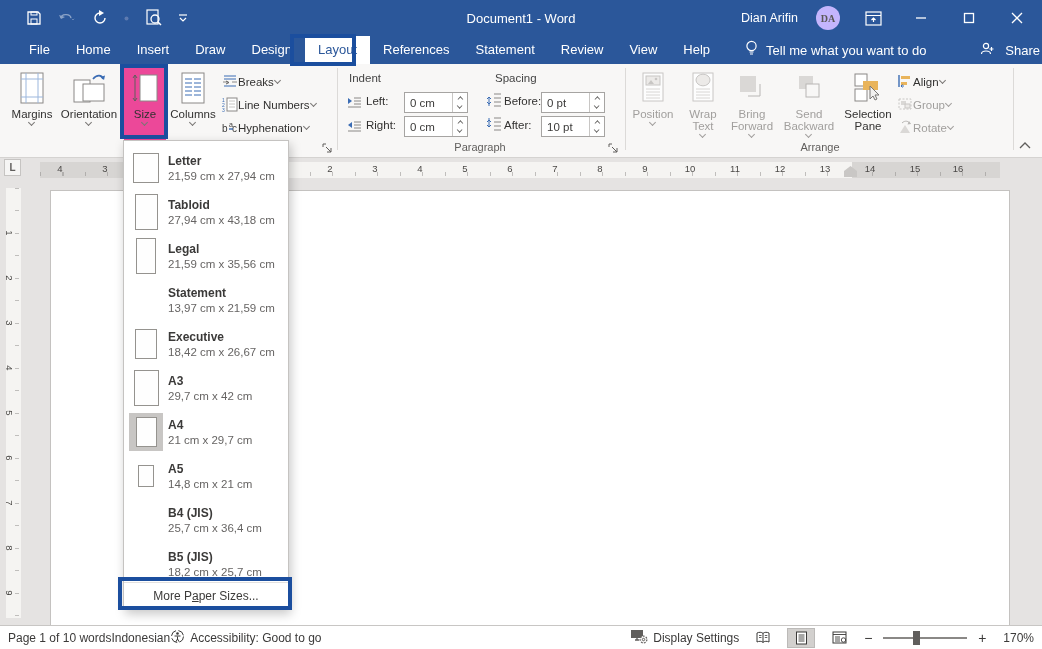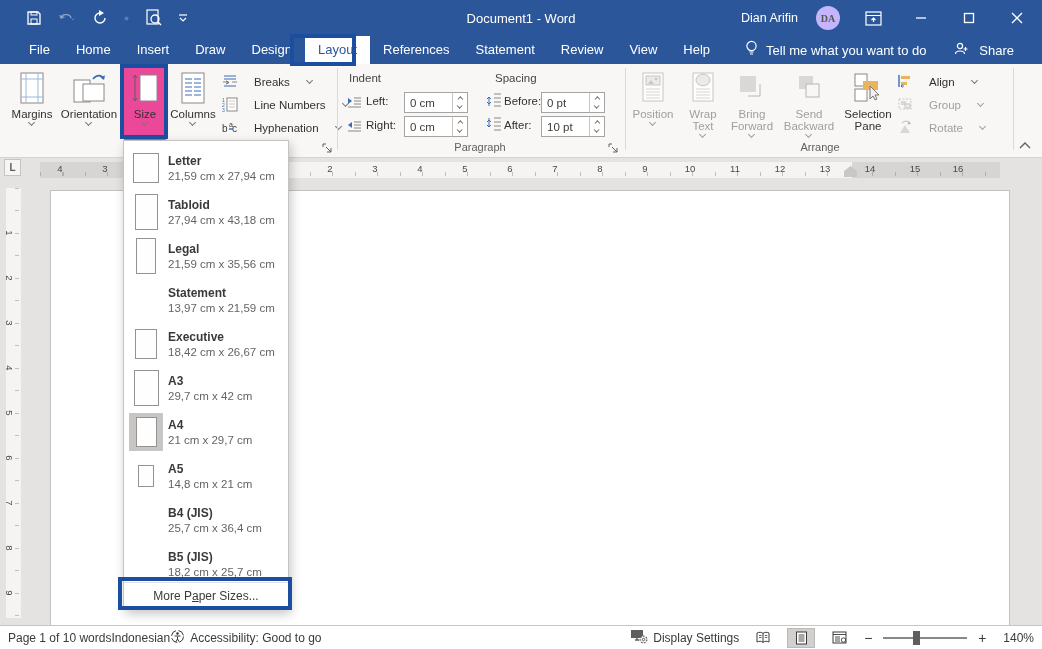--- a/index.html
+++ b/index.html
@@ -16,29 +16,29 @@
   .user-name{font-size:12.5px;}
   .avatar{width:24px;height:24px;border-radius:50%;background:#c4b5fd;color:#5a5856;font-size:10px;font-weight:bold;display:flex;align-items:center;justify-content:center;font-family:Liberation Serif, serif;}
   .winbtn{width:30px;height:30px;display:flex;align-items:center;justify-content:center;}
 
   
   .menubar{position:absolute;left:0;top:36px;width:100%;height:28px;background:#2b579a;display:flex;align-items:center;color:#fff;font-size:13px;}
   .menu-tabs{display:flex;align-items:stretch;height:28px;margin-left:16px;}
   .tab{padding:0 13px;line-height:28px;white-space:nowrap;cursor:default;}
   .tab.active{background:#fff;color:#2b579a;}
   .tellme{display:flex;align-items:center;gap:8px;margin-left:22px;font-size:13px;}
-  .share{position:absolute;right:28px;display:flex;align-items:center;gap:10px;font-size:13px;}
+  .share{position:absolute;right:2px;display:flex;align-items:center;gap:10px;font-size:13px;}
 
   
   .ribbon{position:absolute;left:0;top:64px;width:100%;height:94px;background:#f8f7f6;border-bottom:1px solid #d5d3d1;}
   .bigbtn{position:absolute;top:3px;height:82px;display:flex;flex-direction:column;align-items:center;font-size:11.5px;color:#323130;text-align:center;line-height:12px;}
   .bigbtn .ic{height:36px;display:flex;align-items:center;justify-content:center;margin-top:3px;}
   .bigbtn .lb{margin-top:2px;}
   .bigbtn.disabled{color:#a19f9d;}
-  .smallbtn{position:absolute;height:20px;display:flex;align-items:center;gap:16px;font-size:11.5px;color:#323130;}
+  .smallbtn{position:absolute;height:20px;display:flex;align-items:center;gap:0;font-size:11.5px;color:#323130;}
   .chev{display:inline-block;width:8px;height:8px;position:relative;flex:none;}
   .chev::before{content:"";position:absolute;left:1px;top:0px;width:4px;height:4px;border-right:1.3px solid currentColor;border-bottom:1.3px solid currentColor;transform:rotate(45deg);}
   .chev.dim{color:#797775;}
   .grplabel{position:absolute;top:77px;font-size:11px;color:#605e5c;text-align:center;}
   .vdiv{position:absolute;top:4px;height:82px;width:1px;background:#dcdad8;}
   .launcher{position:absolute;width:11px;height:11px;}
   .hdr{position:absolute;top:8px;font-size:11.5px;color:#444;text-align:center;}
   .fieldrow-lb{position:absolute;font-size:11.5px;color:#323130;}
   .spinbox{position:absolute;height:21px;width:64px;border:1px solid #a6a4a2;background:#fff;display:flex;align-items:stretch;font-size:11.5px;}
   .spinbox .val{flex:1;display:flex;align-items:center;padding-left:5px;}
@@ -703,15 +703,15 @@
           <path d="M1 3.5 h13" stroke="#3b3a39" stroke-width=".9"></path>
           <circle cx="11.5" cy="9" r="2.2" fill="none" stroke="#3b3a39" stroke-width=".9"></circle>
           <path d="M3 6 h5 M3 8 h5 M3 10 h5" stroke="#3b3a39" stroke-width=".9"></path>
         </svg>
       </span>
     <span class="zsign">−</span>
     <span class="zoomtrack">
         <span class="zoomhandle"></span>
       </span>
     <span class="zsign">+</span>
-    <span style="margin-left:6px;">140%</span>
+    <span style="margin-left:6px;">170%</span>
   </div>
 </div>
 
 </body></html>

